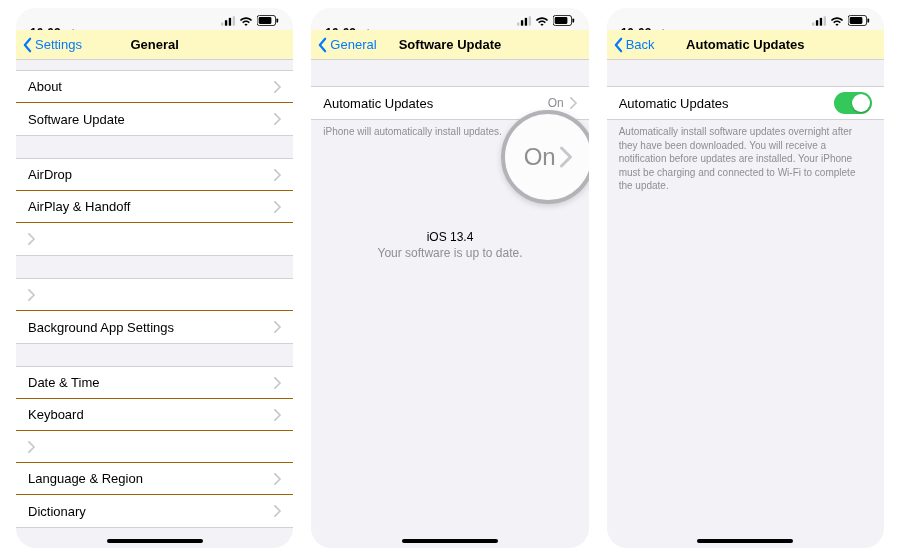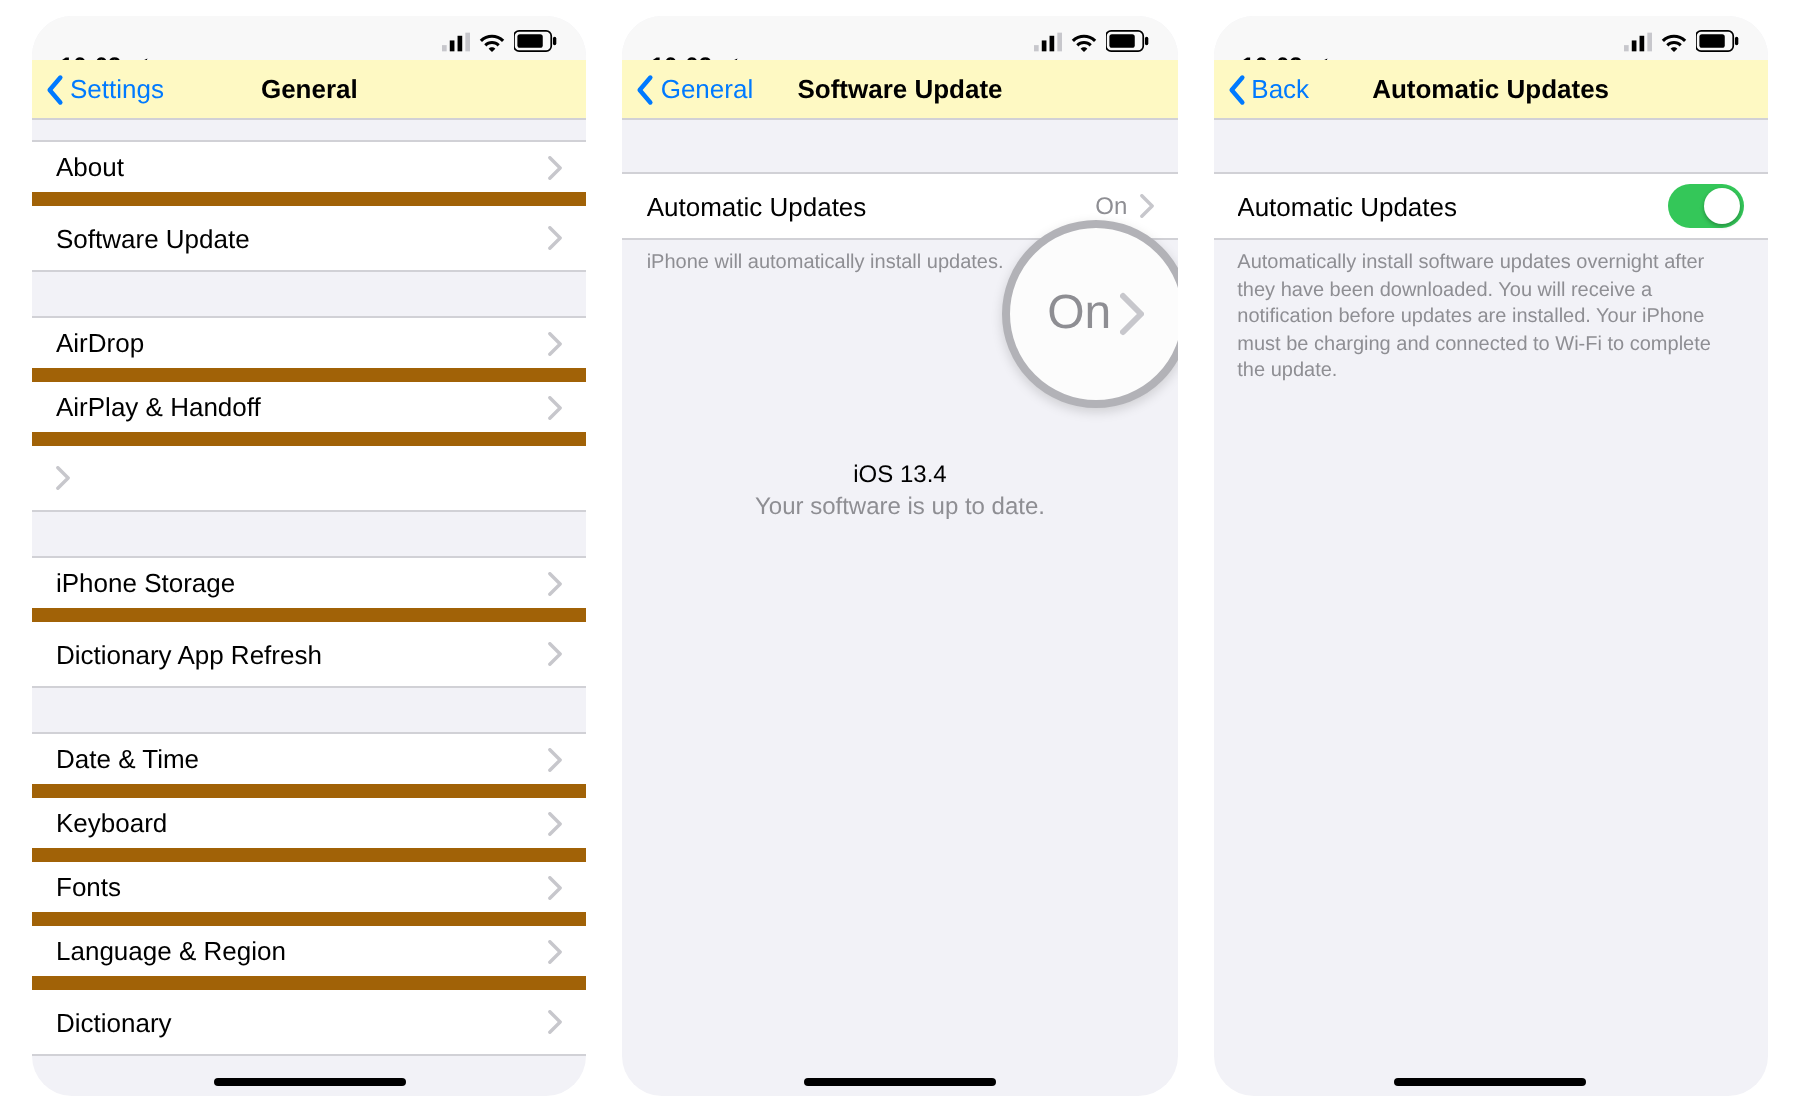--- a/index.html
+++ b/index.html
@@ -64,21 +64,21 @@
     pointer-events: none;
   }
   
   .content { flex:1; overflow:hidden; position:relative; }
   .group { margin-top: 22px; background:#fff; border-top:1px solid #d1d1d6; border-bottom:1px solid #d1d1d6; }
   .group.first { margin-top: 10px; }
   .row {
     display:flex; align-items:center;
     height: 32px;
     padding: 0 12px;
-    border-bottom: 7px solid #a16207;
+    border-bottom: 1px solid #a16207;
     font-size: 13px;
     color:#000;
     cursor:pointer;
   }
   .row:last-child { border-bottom:none; }
   .row .label { flex:1; white-space:nowrap; overflow:hidden; text-overflow:ellipsis; }
   .row .detail { color:#8e8e93; font-size:12px; margin-right:6px; white-space:nowrap; overflow:hidden; text-overflow:ellipsis; max-width:130px; }
   .chev { color:#c7c7cc; }
   .footer-text {
     font-size: 10px;
@@ -211,48 +211,46 @@
       </div>
       <div class="row">
         <svg class="chev" width="7" height="12" viewBox="0 0 8 14" fill="none" stroke="#c7c7cc" stroke-width="2" stroke-linecap="round" stroke-linejoin="round">
             <polyline points="1,1 7,7 1,13"></polyline>
           </svg>
       </div>
     </div>
 
     <div class="group">
       <div class="row">
-        <span class="label">iPhone Storage</span>
-        <svg class="chev" width="7" height="12" viewBox="0 0 8 14" fill="none" stroke="#c7c7cc" stroke-width="2" stroke-linecap="round" stroke-linejoin="round">
-            <polyline points="1,1 7,7 1,13"></polyline>
-          </svg>
-      </div>
-      <div class="row">
-        <span class="label">Dictionary App Refresh</span>
+        <svg class="chev" width="7" height="12" viewBox="0 0 8 14" fill="none" stroke="#c7c7cc" stroke-width="2" stroke-linecap="round" stroke-linejoin="round">
+            <polyline points="1,1 7,7 1,13"></polyline>
+          </svg>
+      </div>
+      <div class="row">
+        <span class="label">Background App Settings</span>
         <svg class="chev" width="7" height="12" viewBox="0 0 8 14" fill="none" stroke="#c7c7cc" stroke-width="2" stroke-linecap="round" stroke-linejoin="round">
             <polyline points="1,1 7,7 1,13"></polyline>
           </svg>
       </div>
     </div>
 
     <div class="group">
       <div class="row">
         <span class="label">Date &amp; Time</span>
         <svg class="chev" width="7" height="12" viewBox="0 0 8 14" fill="none" stroke="#c7c7cc" stroke-width="2" stroke-linecap="round" stroke-linejoin="round">
             <polyline points="1,1 7,7 1,13"></polyline>
           </svg>
       </div>
       <div class="row">
         <span class="label">Keyboard</span>
         <svg class="chev" width="7" height="12" viewBox="0 0 8 14" fill="none" stroke="#c7c7cc" stroke-width="2" stroke-linecap="round" stroke-linejoin="round">
             <polyline points="1,1 7,7 1,13"></polyline>
           </svg>
       </div>
       <div class="row">
-        <span class="label">Fonts</span>
         <svg class="chev" width="7" height="12" viewBox="0 0 8 14" fill="none" stroke="#c7c7cc" stroke-width="2" stroke-linecap="round" stroke-linejoin="round">
             <polyline points="1,1 7,7 1,13"></polyline>
           </svg>
       </div>
       <div class="row">
         <span class="label">Language &amp; Region</span>
         <svg class="chev" width="7" height="12" viewBox="0 0 8 14" fill="none" stroke="#c7c7cc" stroke-width="2" stroke-linecap="round" stroke-linejoin="round">
             <polyline points="1,1 7,7 1,13"></polyline>
           </svg>
       </div>

